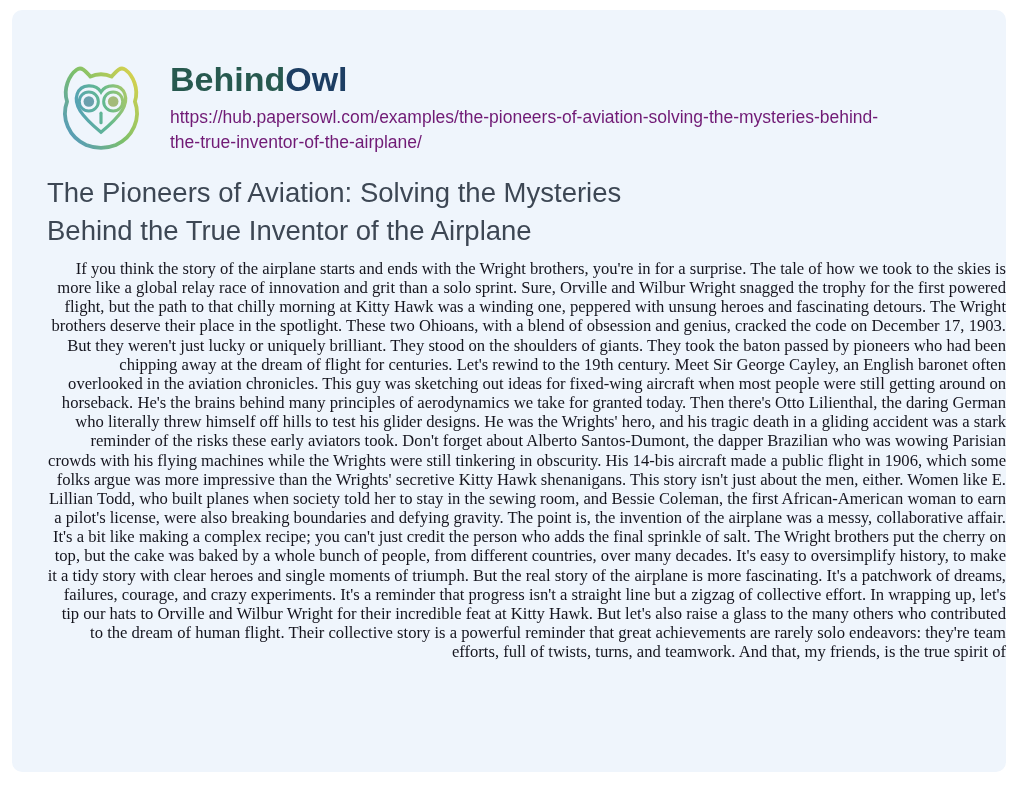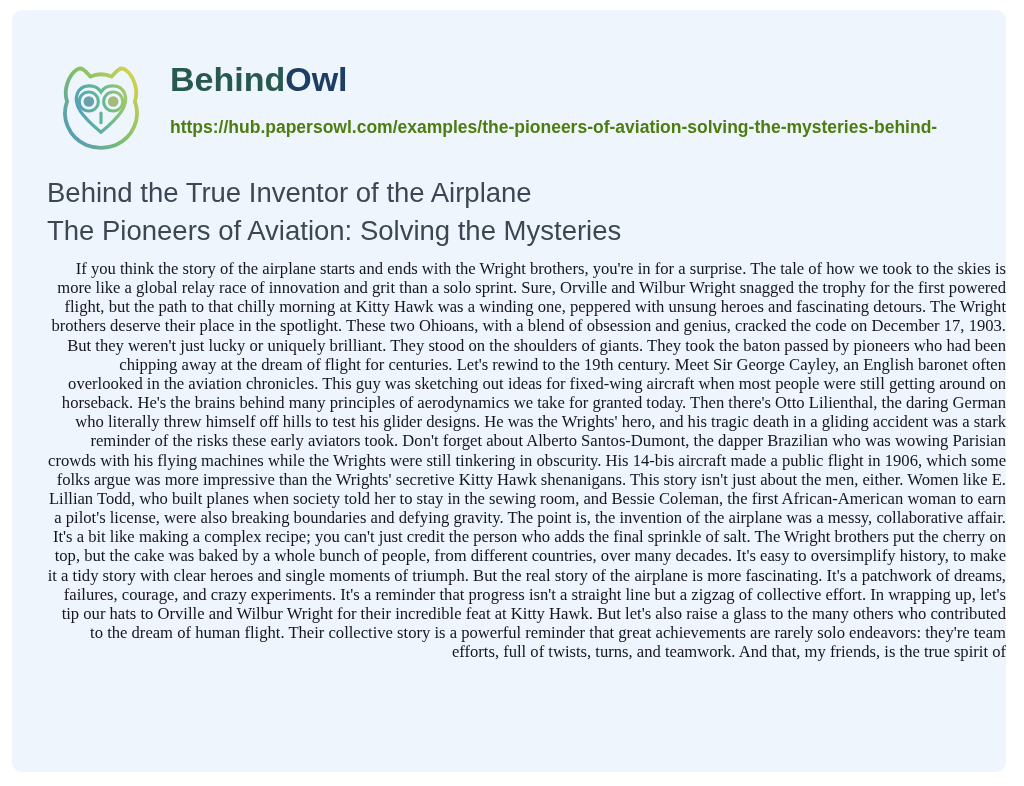--- a/index.html
+++ b/index.html
@@ -34,26 +34,26 @@
     left: 170px; top: 60px;
     font-size: 34px;
     font-weight: 700;
     letter-spacing: 0px;
   }
   .brand .brand-a { color: #27594f; }
   .brand .brand-b { color: #1d3e63; }
 
   .url {
     position: absolute;
-    left: 170px; top: 115px;
+    left: 170px; top: 105px;
     font-size: 17.5px;
     line-height: 25px;
-    color: #4d7c0f;
+    color: #701a75;
     text-decoration: none;
-    font-weight: 700;
+    font-weight: 400;
     cursor: pointer;
   }
 
   .title {
     position: absolute;
     left: 47px; top: 174px;
     font-size: 27.5px;
     line-height: 38px;
     font-weight: 400;
     color: #3d4754;
@@ -104,21 +104,22 @@
       <path d="M50,53 L50,62" stroke="url(#owlgrad)" stroke-width="3" stroke-linecap="round"></path>
     </svg>
   </div>
 
   <div class="brand">
     <span class="brand-a">Behind</span><span class="brand-b">Owl</span>
   </div>
 
   <div class="url">
     <div>https://hub.papersowl.com/examples/the-pioneers-of-aviation-solving-the-mysteries-behind-</div>
+    <div>the-true-inventor-of-the-airplane/</div>
   </div>
 
   <h1 class="title">
+    <div>The Pioneers of Aviation: Solving the Mysteries</div>
     <div>Behind the True Inventor of the Airplane</div>
-    <div>The Pioneers of Aviation: Solving the Mysteries</div>
   </h1>
 
   <p class="essay">If you think the story of the airplane starts and ends with the Wright brothers, you're in for a surprise. The tale of how we took to the skies is more like a global relay race of innovation and grit than a solo sprint. Sure, Orville and Wilbur Wright snagged the trophy for the first powered flight, but the path to that chilly morning at Kitty Hawk was a winding one, peppered with unsung heroes and fascinating detours. The Wright brothers deserve their place in the spotlight. These two Ohioans, with a blend of obsession and genius, cracked the code on December 17, 1903. But they weren't just lucky or uniquely brilliant. They stood on the shoulders of giants. They took the baton passed by pioneers who had been chipping away at the dream of flight for centuries. Let's rewind to the 19th century. Meet Sir George Cayley, an English baronet often overlooked in the aviation chronicles. This guy was sketching out ideas for fixed-wing aircraft when most people were still getting around on horseback. He's the brains behind many principles of aerodynamics we take for granted today. Then there's Otto Lilienthal, the daring German who literally threw himself off hills to test his glider designs. He was the Wrights' hero, and his tragic death in a gliding accident was a stark reminder of the risks these early aviators took. Don't forget about Alberto Santos-Dumont, the dapper Brazilian who was wowing Parisian crowds with his flying machines while the Wrights were still tinkering in obscurity. His 14-bis aircraft made a public flight in 1906, which some folks argue was more impressive than the Wrights' secretive Kitty Hawk shenanigans. This story isn't just about the men, either. Women like E. Lillian Todd, who built planes when society told her to stay in the sewing room, and Bessie Coleman, the first African-American woman to earn a pilot's license, were also breaking boundaries and defying gravity. The point is, the invention of the airplane was a messy, collaborative affair. It's a bit like making a complex recipe; you can't just credit the person who adds the final sprinkle of salt. The Wright brothers put the cherry on top, but the cake was baked by a whole bunch of people, from different countries, over many decades. It's easy to oversimplify history, to make it a tidy story with clear heroes and single moments of triumph. But the real story of the airplane is more fascinating. It's a patchwork of dreams, failures, courage, and crazy experiments. It's a reminder that progress isn't a straight line but a zigzag of collective effort. In wrapping up, let's tip our hats to Orville and Wilbur Wright for their incredible feat at Kitty Hawk. But let's also raise a glass to the many others who contributed to the dream of human flight. Their collective story is a powerful reminder that great achievements are rarely solo endeavors: they're team efforts, full of twists, turns, and teamwork. And that, my friends, is the true spirit of</p>
 </div>
 
 </body></html>

